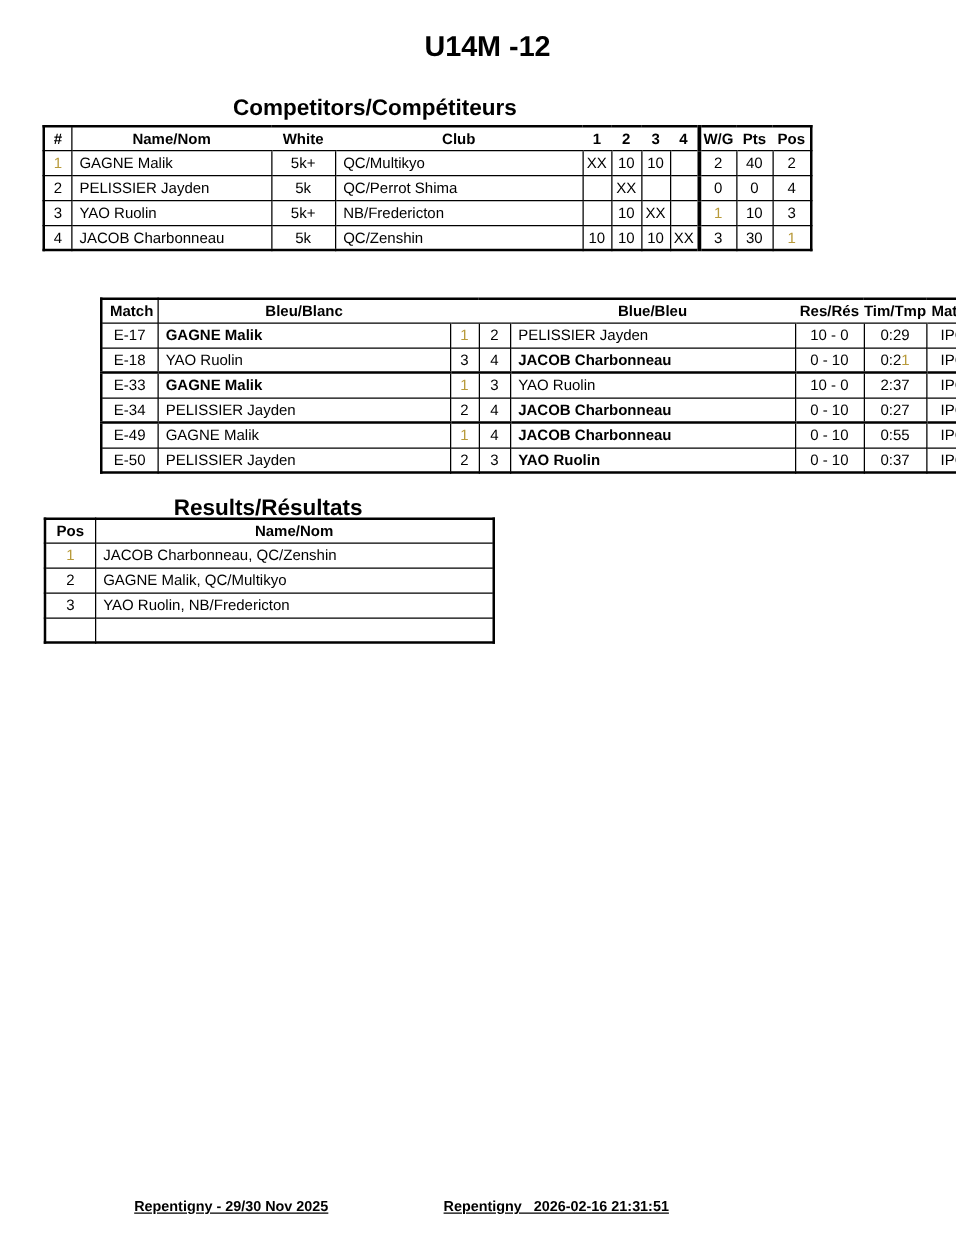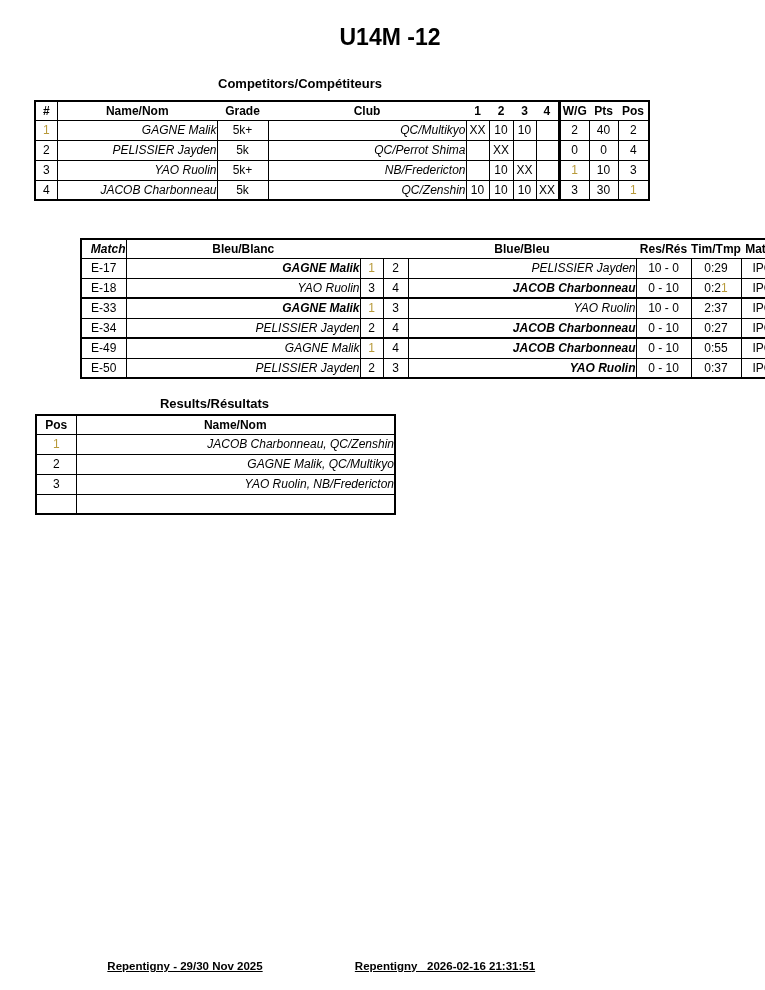--- a/index.html
+++ b/index.html
@@ -6,41 +6,41 @@
   html,body { background:#fff; }
   .page {
     position:relative; width:765px; height:990px; background:#fff;
     font-family:"Liberation Sans", sans-serif; color:#000;
   }
   .title {
     position:absolute; top:24px; left:0; width:780px;
     text-align:center; font-size:23px; font-weight:bold;
   }
   .section-heading {
-    position:absolute; text-align:center; font-size:13px; font-weight:bold;
+    position:absolute; text-align:center; font-size:18px; font-weight:bold;
   }
   #competitors-heading { top:76px; left:34px; width:532px; }
   #matches-heading     { top:217px; left:33px; width:704px; }
   #results-heading     { top:396px; left:35px; width:359px; }
 
   table {
     position:absolute; border-collapse:collapse; table-layout:fixed;
     border:2px solid #000; font-size:12px;
   }
   td, th { overflow:hidden; white-space:nowrap; vertical-align:middle; }
   td { border:1px solid #000; height:20px; padding:0; }
   th { border-left:none; border-right:none; border-top:none;
        border-bottom:1px solid #000; height:19px; font-size:12px;
        font-weight:bold; text-align:center; padding:0; }
 
   #competitors-table { left:34px; top:100px; width:614px; }
   #matches-table     { left:47px; top:238px; width:704px;margin-left:33px; }
   #results-table     { left:35px; top:414px; width:359px; }
 
-  .al { text-align:right; padding-left:6px;font-style:italic; }
+  .al { text-align:left; padding-left:6px; }
   .ac { text-align:center; }
   .bold { font-weight:bold; }
   .gold { color:#b89a3a; }
   .sep-r { border-right:1px solid #000; }
   .thick-l { border-left:3px solid #000 !important; }
   tr.group-end td { border-bottom:2px solid #000; }
   #results-table td { height:20px; }
 
   .footer {
     position:absolute; top:960px; text-align:center;
@@ -69,21 +69,21 @@
         <col style="width:23px">
         <col style="width:23px">
       <col style="width:30px">
         <col style="width:29px">
         <col style="width:31px">
     </colgroup>
     <thead>
       <tr>
         <th class="sep-r">#</th>
         <th>Name/Nom</th>
-        <th>Grade</th>
+        <th>White</th>
         <th>Club</th>
         <th>1</th>
         <th>2</th>
         <th>3</th>
         <th>4</th>
         <th class="thick-l">W/G</th>
         <th>Pts</th>
         <th>Pos</th>
       </tr>
     </thead>

